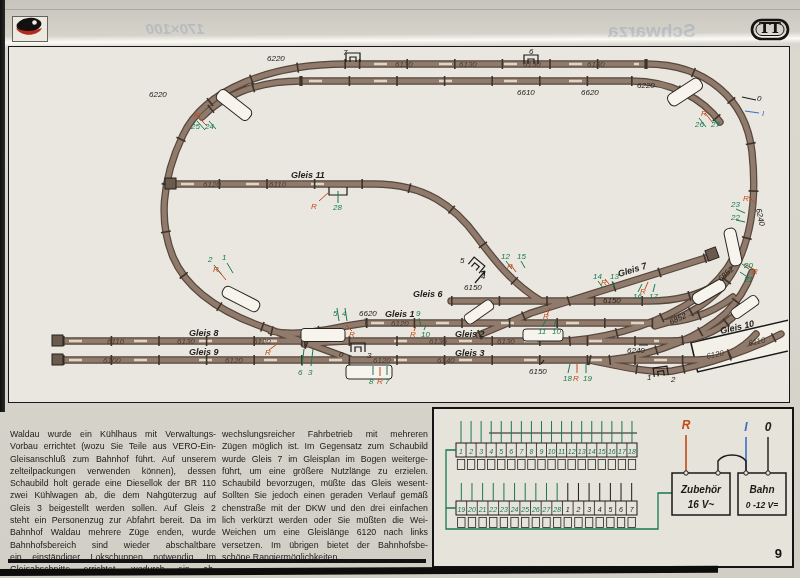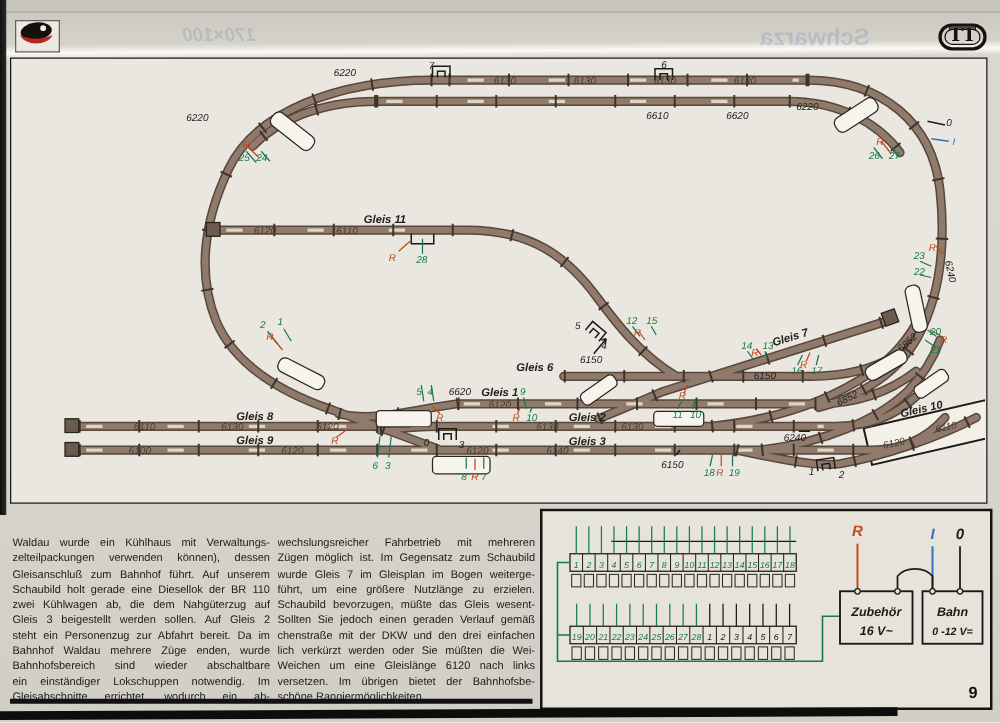--- a/index.html
+++ b/index.html
@@ -229,22 +229,23 @@
           <text transform="translate(256,308)" class="dl c-r" font-size="">R</text>
           <text transform="translate(368,337)" class="dl c-r" font-size="">R</text>
           <text transform="translate(564,334)" class="dl c-r" font-size="">R</text>
         </g>
     </svg>
   </div>
 
   <div class="abs textcols" style="left:0;width:430px;height:150px;">
     <div id="col1" class="col" style="left:10px;">
         <div class="tl">Waldau wurde ein Kühlhaus mit Verwaltungs-</div>
+        <div class="tl">Vorbau errichtet (wozu Sie Teile aus VERO-Ein-</div>
+        <div class="tl">Gleisanschluß zum Bahnhof führt. Auf unserem</div>
         <div class="tl">zelteilpackungen verwenden können), dessen</div>
-        <div class="tl">Gleisanschluß zum Bahnhof führt. Auf unserem</div>
         <div class="tl">Schaubild holt gerade eine Diesellok der BR 110</div>
         <div class="tl">zwei Kühlwagen ab, die dem Nahgüterzug auf</div>
         <div class="tl">Gleis 3 beigestellt werden sollen. Auf Gleis 2</div>
         <div class="tl">steht ein Personenzug zur Abfahrt bereit. Da im</div>
         <div class="tl">Bahnhof Waldau mehrere Züge enden, wurde</div>
         <div class="tl">Bahnhofsbereich sind wieder abschaltbare</div>
         <div class="tl">ein einständiger Lokschuppen notwendig. Im</div>
         <div class="tl">Gleisabschnitte errichtet, wodurch ein ab-</div>
       </div>
     <div id="col2" class="col" style="left:222px;">

